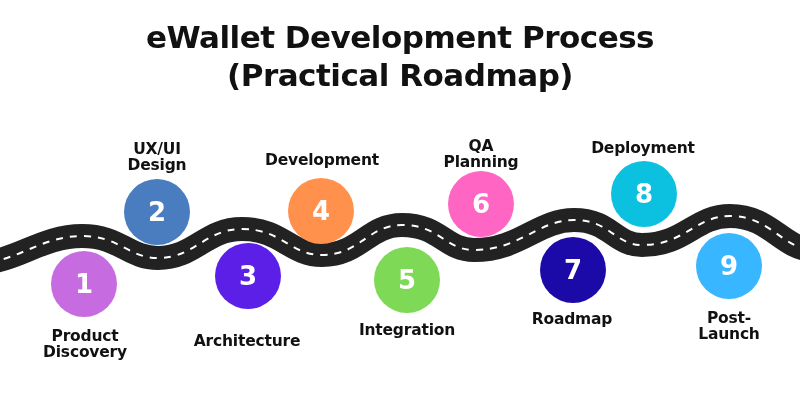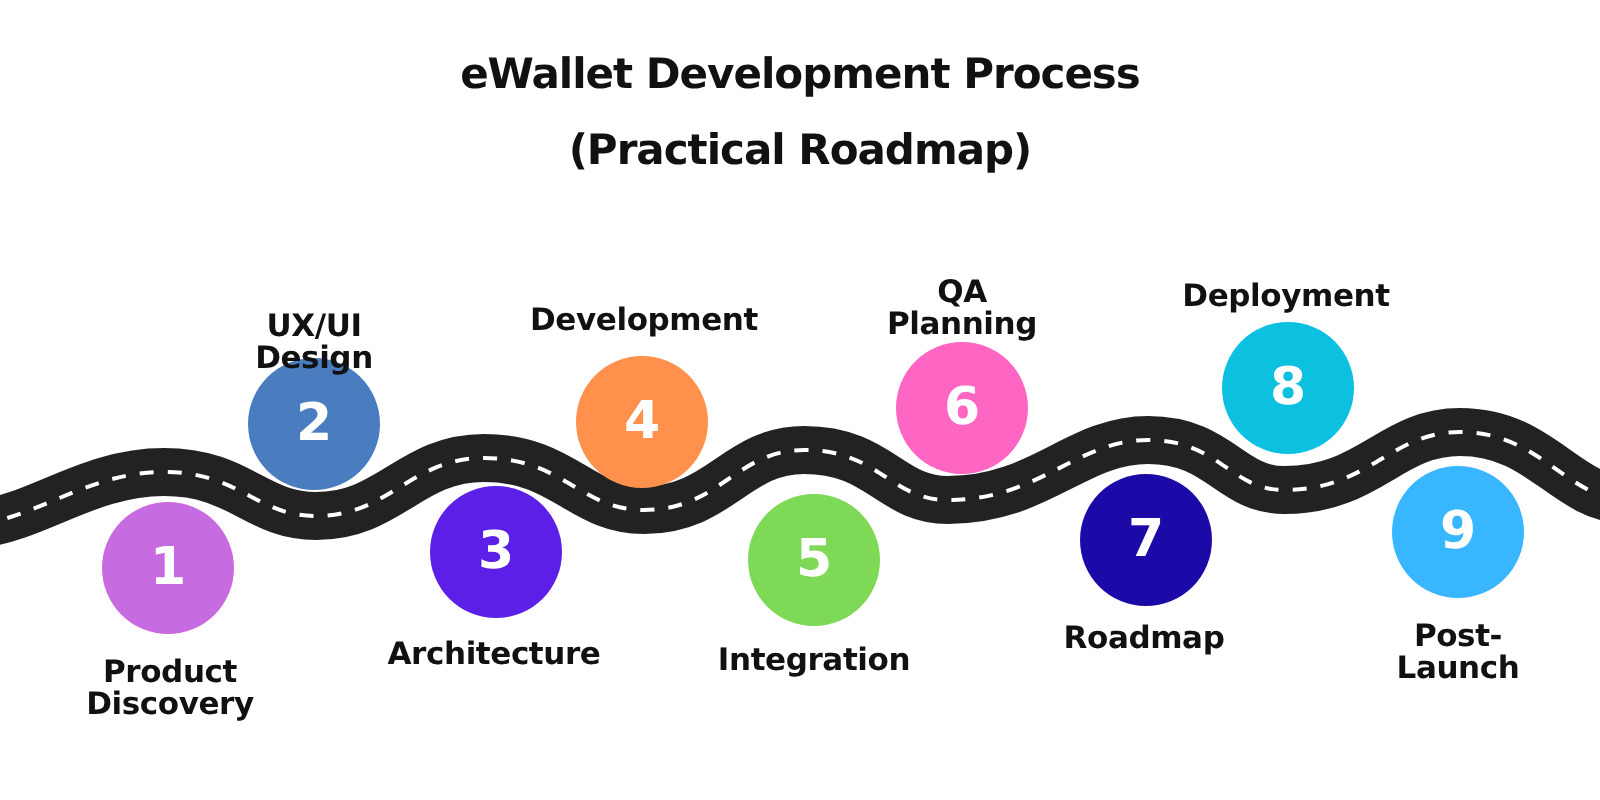--- a/index.html
+++ b/index.html
@@ -5,21 +5,21 @@
   html, body { margin: 0; padding: 0; }
   body {
     width: 800px; height: 400px; overflow: hidden;
     background: #ffffff;
     font-family: "DejaVu Sans", sans-serif;
     position: relative;
   }
   .title {
     position: absolute; left: 0; top: 18px; width: 800px;
     text-align: center; font-weight: bold; color: #111111;
-    font-size: 21px; line-height: 38px; letter-spacing: -0.5px;
+    font-size: 31px; line-height: 38px; letter-spacing: -0.5px;
   }
   .title div { white-space: nowrap; }
   svg.road { position: absolute; left: 0; top: 0; }
   .step-circle {
     position: absolute; width: 66px; height: 66px; border-radius: 50%;
     display: flex; align-items: center; justify-content: center;
     color: #ffffff; font-weight: bold; font-size: 26px;
   }
   .step-label {
     position: absolute; width: 180px; text-align: center;
@@ -45,29 +45,29 @@
   <span>1</span>
 </div>
 <div class="step-label" style="left:-5px; top:328px;">
   <div>Product</div>
   <div>Discovery</div>
 </div>
 
 <div class="step-circle" style="left:124px; top:179px; background:#4A7CC0;">
   <span>2</span>
 </div>
-<div class="step-label" style="left:67px; top:155px;">
+<div class="step-label" style="left:67px; top:141px;">
   <div>UX/UI</div>
   <div>Design</div>
 </div>
 
 <div class="step-circle" style="left:215px; top:243px; background:#5B1FE8;">
   <span>3</span>
 </div>
-<div class="step-label" style="left:157px; top:319px;">
+<div class="step-label" style="left:157px; top:333px;">
   <div>Architecture</div>
 </div>
 
 <div class="step-circle" style="left:288px; top:178px; background:#FF914D;">
   <span>4</span>
 </div>
 <div class="step-label" style="left:232px; top:152px;">
   <div>Development</div>
 </div>
 

